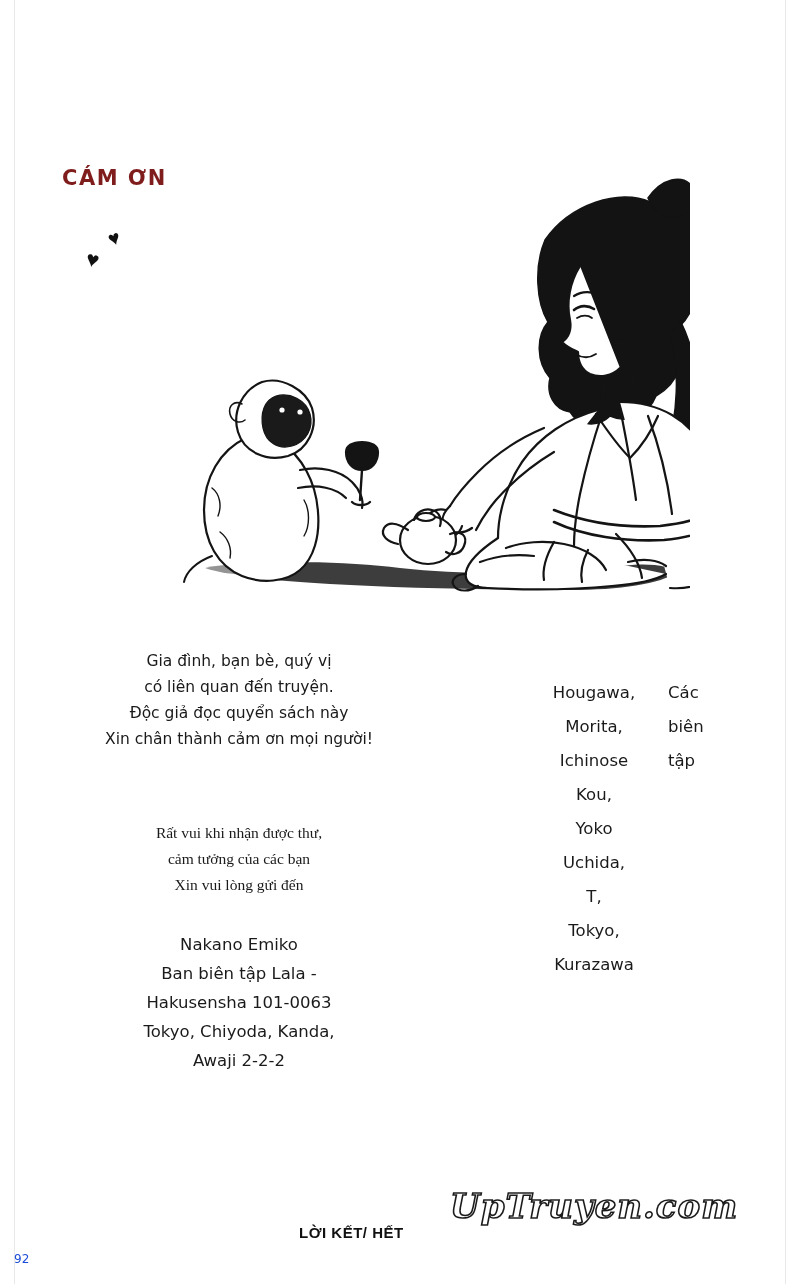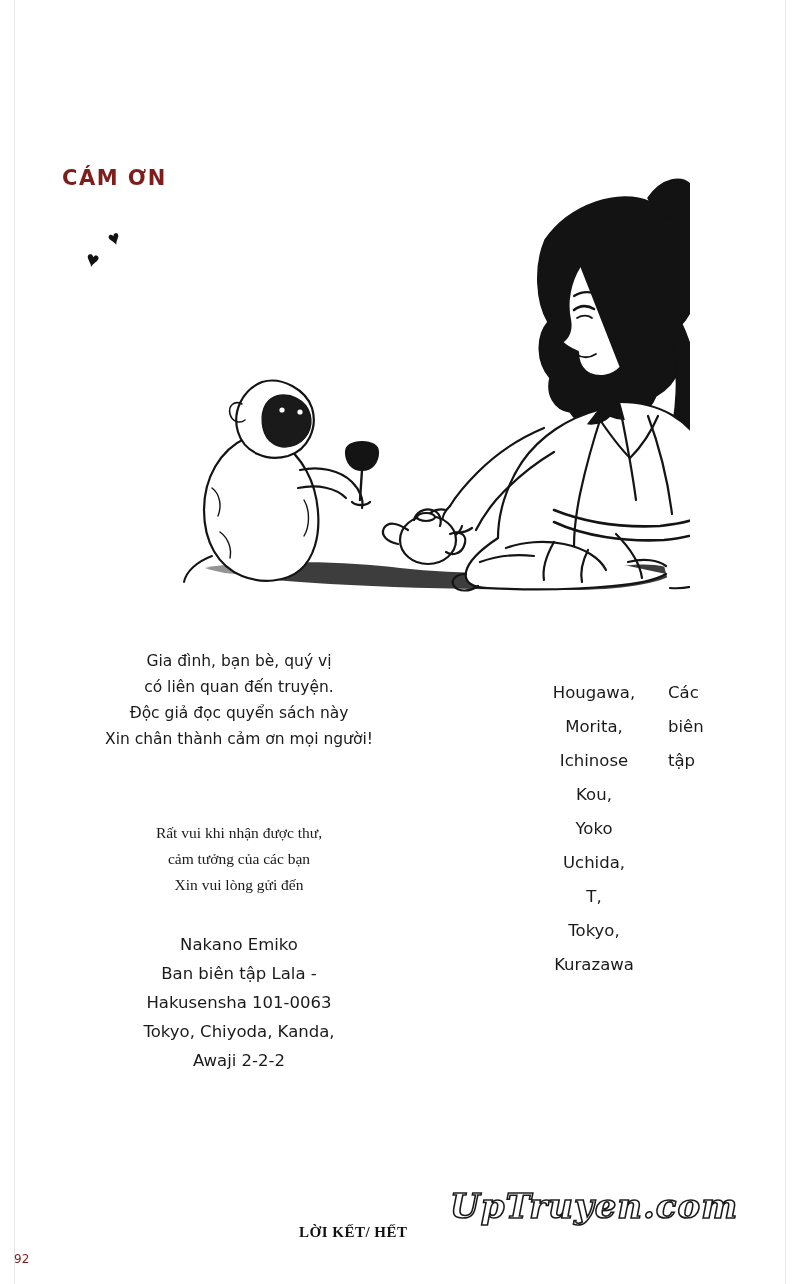--- a/index.html
+++ b/index.html
@@ -117,33 +117,33 @@
     text-align: left;
     line-height: 34px;
     font-size: 16.5px;
   }
 
   
   .footer-end {
     position: absolute;
     left: 299px;
     top: 1224px;
-    font-family: Liberation Serif, serif;
+    font-family: Liberation Sans, sans-serif;
     font-weight: bold;
     font-size: 15px;
     letter-spacing: 0.5px;
     color: #111111;
   }
   .page-number {
     position: absolute;
     left: 14px;
     top: 1252px;
     font-family: "DejaVu Sans", sans-serif;
     font-size: 12px;
-    color: #7f1d1d;
+    color: #1d4ed8;
   }
 
   
   .watermark {
     position: absolute;
     left: 450px;
     top: 1186px;
     font-family: "DejaVu Serif", serif;
     font-weight: bold;
     font-style: italic;

